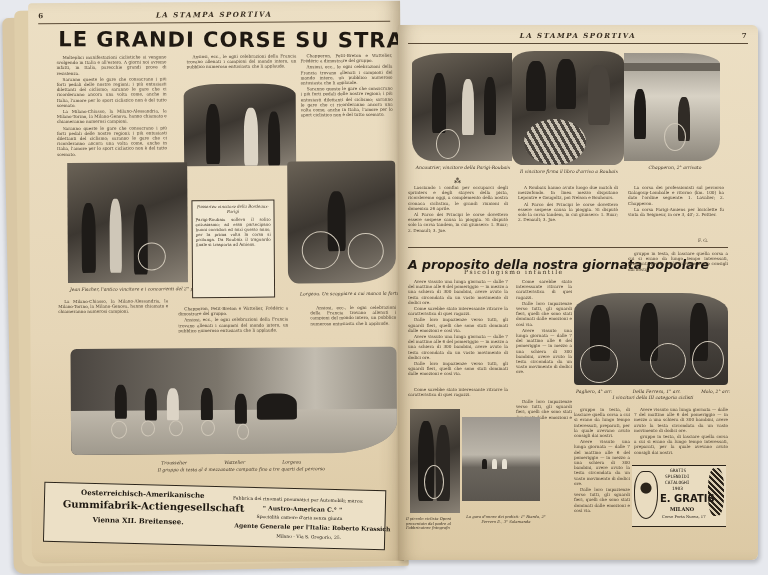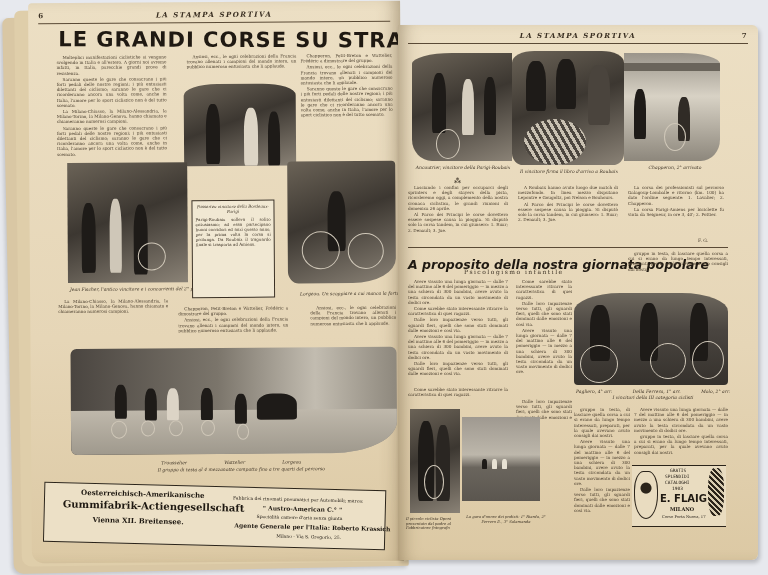--- a/index.html
+++ b/index.html
@@ -300,17 +300,17 @@
     <p>Come sarebbe stato interessante ritrarre la caratteristica di quei ragazzi.</p>
   </div>
 
   <div class="ad" style="left:234px; top:440px; width:94px; height:60px; background:#e9dcc0; border-left:none; border-right:none;">
     <div style="position:absolute; left:2px; top:5px; width:22px; height:46px; border:1px solid #2b241a; border-radius:40% 40% 50% 50%; background:radial-gradient(circle at 50% 35%,#2b241a 0 5px,#e9dcc0 6px);"></div>
     <div style="position:absolute; right:2px; top:2px; width:16px; height:48px; border-radius:40%; background:repeating-linear-gradient(45deg,#2b241a 0 2px,#d8ccb0 2px 4px);"></div>
     <div class="ad-line" style="left:38px; top:2px; font-size:4.5px; font-family:'DejaVu Sans Mono',monospace;">GRATIS</div>
     <div class="ad-line" style="left:33px; top:8px; font-size:4.5px; font-family:'DejaVu Sans Mono',monospace;">SPLENDIDI</div>
     <div class="ad-line" style="left:33px; top:14px; font-size:4.5px; font-family:'DejaVu Sans Mono',monospace;">CATALOGHI</div>
     <div class="ad-line" style="left:40px; top:20px; font-size:4.5px; font-family:'DejaVu Sans Mono',monospace;">1903</div>
-    <div class="ad-line" style="left:28px; top:27px; font-size:10px; font-weight:bold; font-family:'DejaVu Sans',sans-serif;">E. FLAIG</div>
+    <div class="ad-line" style="left:28px; top:27px; font-size:10px; font-weight:bold; font-family:'DejaVu Sans',sans-serif;">E. GRATIS</div>
     <div class="ad-line" style="left:38px; top:40px; font-size:5px; font-weight:bold;">MILANO</div>
     <div class="ad-line" style="left:30px; top:48px; font-size:3.8px;">Corso Porta Nuova, 17</div>
   </div>
 </div>
 
 </body></html>

